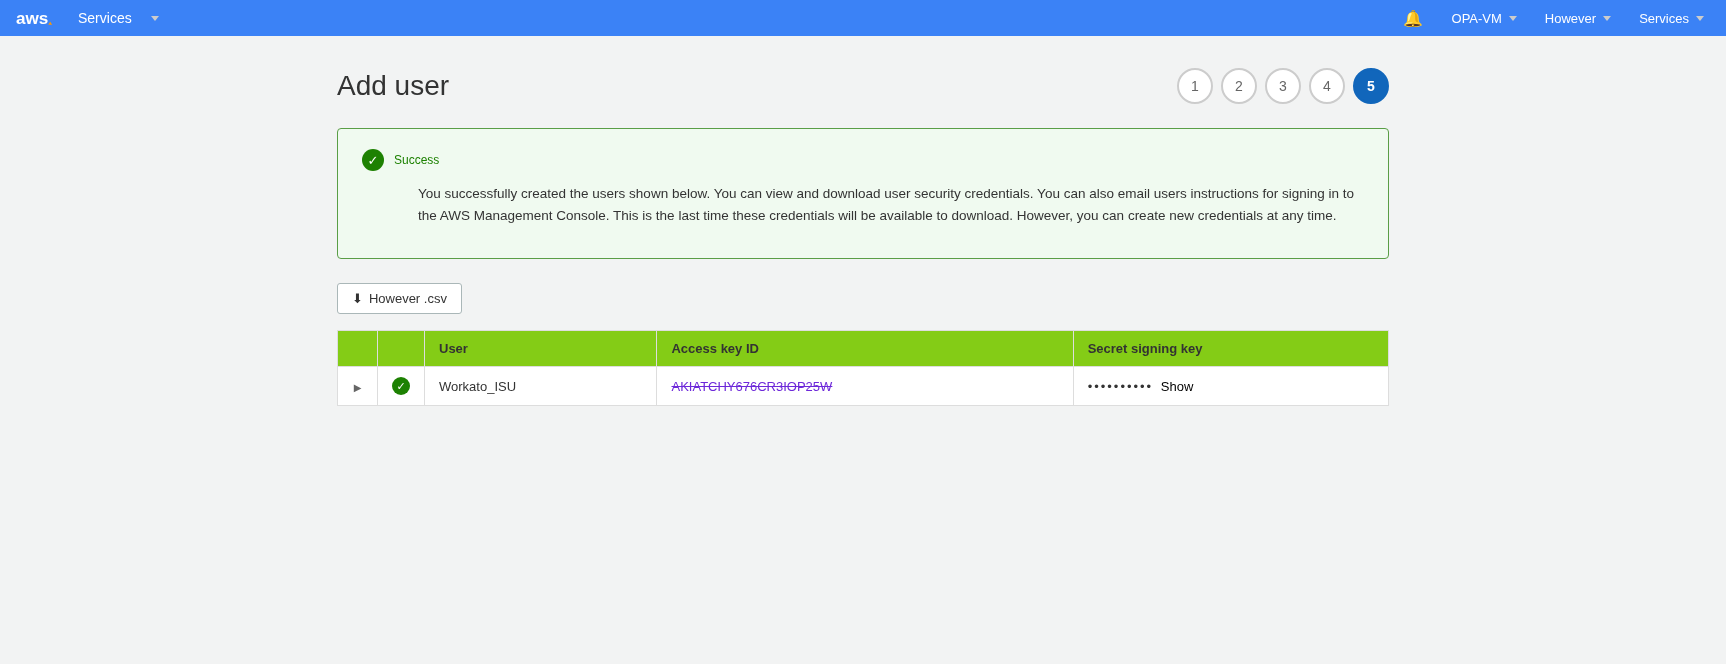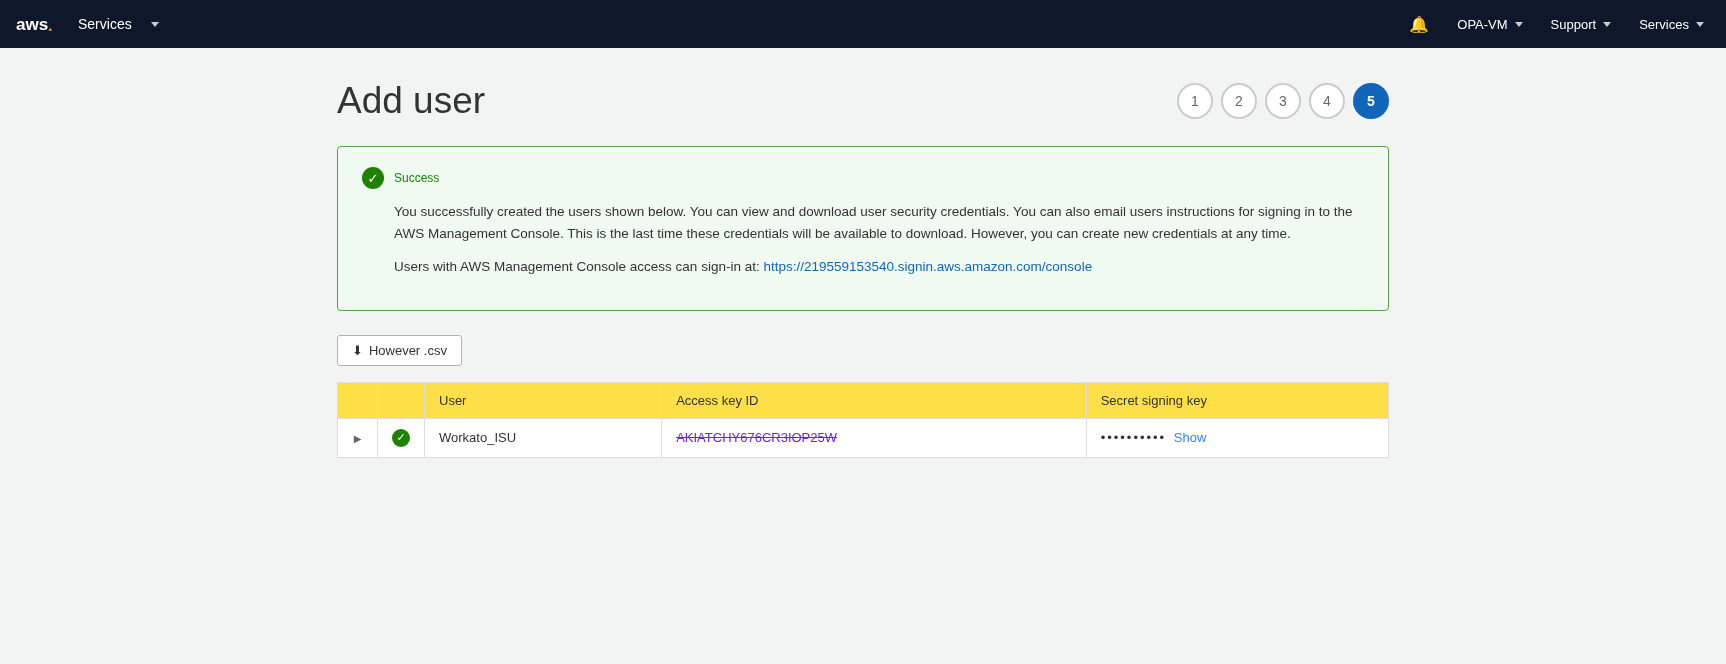--- a/index.html
+++ b/index.html
@@ -1,21 +1,21 @@
 <!DOCTYPE html>
 <html><head>
   <meta charset="utf-8">
   <style>
     * { box-sizing: border-box; margin: 0; padding: 0; }
     body { font-family: 'Amazon Ember', Arial, sans-serif; font-size: 14px; background: #f2f3f3; min-height: 664px; }
 
     
     .navbar {
-      background: #0f172a;
-      height: 48px;
+      background: #3b82f6;
+      height: 36px;
       display: flex;
       align-items: center;
       padding: 0 16px;
       color: #fff;
       position: relative;
     }
     .navbar-logo {
       display: flex;
       align-items: center;
       margin-right: 16px;
@@ -60,21 +60,21 @@
     }
 
     
     .page-header {
       display: flex;
       align-items: center;
       justify-content: space-between;
       margin-bottom: 24px;
     }
     .page-title {
-      font-size: 37px;
+      font-size: 28px;
       font-weight: 300;
       color: #333;
     }
     .steps {
       display: flex;
       align-items: center;
       gap: 8px;
     }
     .step {
       width: 36px;
@@ -126,21 +126,21 @@
       color: #1d8102;
       font-size: 12px;
       font-weight: 500;
     }
     .success-body {
       color: #333;
       line-height: 1.6;
       font-size: 13.5px;
       margin-left: 32px;
     }
-    .success-body p { margin-bottom: 12px; }
+    .success-body p { margin-bottom: 12px; margin-left: 24px; }
     .success-body a {
       color: #1166bb;
       text-decoration: none;
     }
 
     
     .download-btn {
       display: inline-flex;
       align-items: center;
       gap: 6px;
@@ -155,25 +155,25 @@
     }
 
     
     .users-table {
       width: 100%;
       border-collapse: collapse;
       background: #fff;
       border: 1px solid #ddd;
     }
     .users-table th {
-      background: #fde047;
+      background: #84cc16;
       border: 1px solid #ddd;
       padding: 10px 14px;
       text-align: left;
-      font-weight: 400;
+      font-weight: 700;
       font-size: 13px;
       color: #333;
     }
     .users-table td {
       border: 1px solid #ddd;
       padding: 10px 14px;
       font-size: 13px;
       color: #333;
     }
     .expand-col { width: 40px; text-align: center; }
@@ -192,21 +192,21 @@
     }
     .access-key-id {
       color: #6d28d9;
       font-weight: 500;
       text-decoration: line-through;
     }
     .secret-key {
       color: #333;
     }
     .show-link {
-      color: #3b82f6;
+      color: #000000;
       text-decoration: none;
       cursor: pointer;
       margin-left: 4px;
     }
     .dots { letter-spacing: 2px; }
 
     .chevron-down-small {
       display: inline-block;
       width: 0;
       height: 0;
@@ -233,21 +233,21 @@
   </div>
   <div class="navbar-right">
     <div class="navbar-right-item">
       <span class="bell-icon">🔔</span>
     </div>
     <div class="navbar-right-item">
       <span>OPA-VM</span>
       <span class="chevron-down-small"></span>
     </div>
     <div class="navbar-right-item">
-      <span>Support</span>
+      <span>However</span>
       <span class="chevron-down-small"></span>
     </div>
     <div class="navbar-right-item">
       <span>Services</span>
       <span class="chevron-down-small"></span>
     </div>
   </div>
 </nav>
 
 <div class="main-content">
@@ -275,23 +275,20 @@
   </div>
 
   
   <div class="success-box">
     <div class="success-header">
       <div class="success-icon">✓</div>
       <span class="success-title">Success</span>
     </div>
     <div class="success-body">
       <p>You successfully created the users shown below. You can view and download user security credentials. You can also email users instructions for signing in to the AWS Management Console. This is the last time these credentials will be available to download. However, you can create new credentials at any time.</p>
-      <p>
-        <span>Users with AWS Management Console access can sign-in at: </span><a href="#">https://219559153540.signin.aws.amazon.com/console</a>
-      </p>
     </div>
   </div>
 
   
   <button class="download-btn">
     <span>⬇</span>
     <span>However .csv</span>
   </button>
 
   

